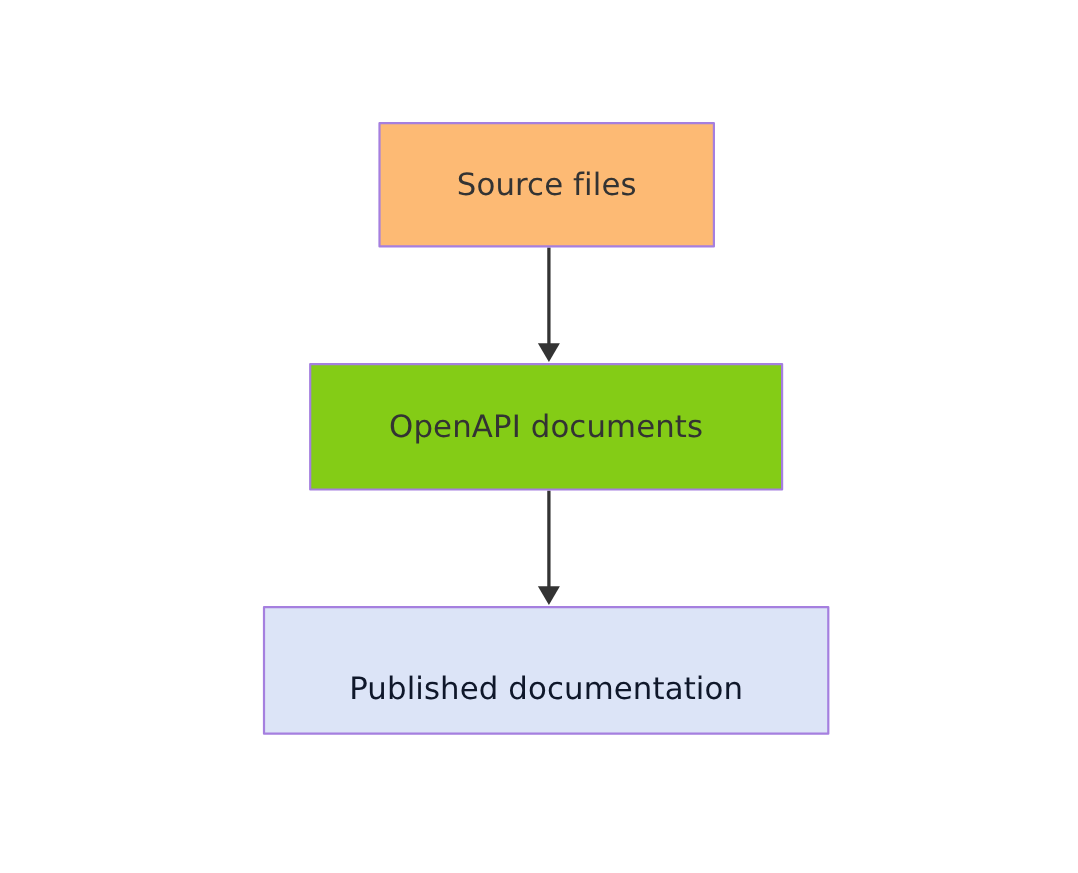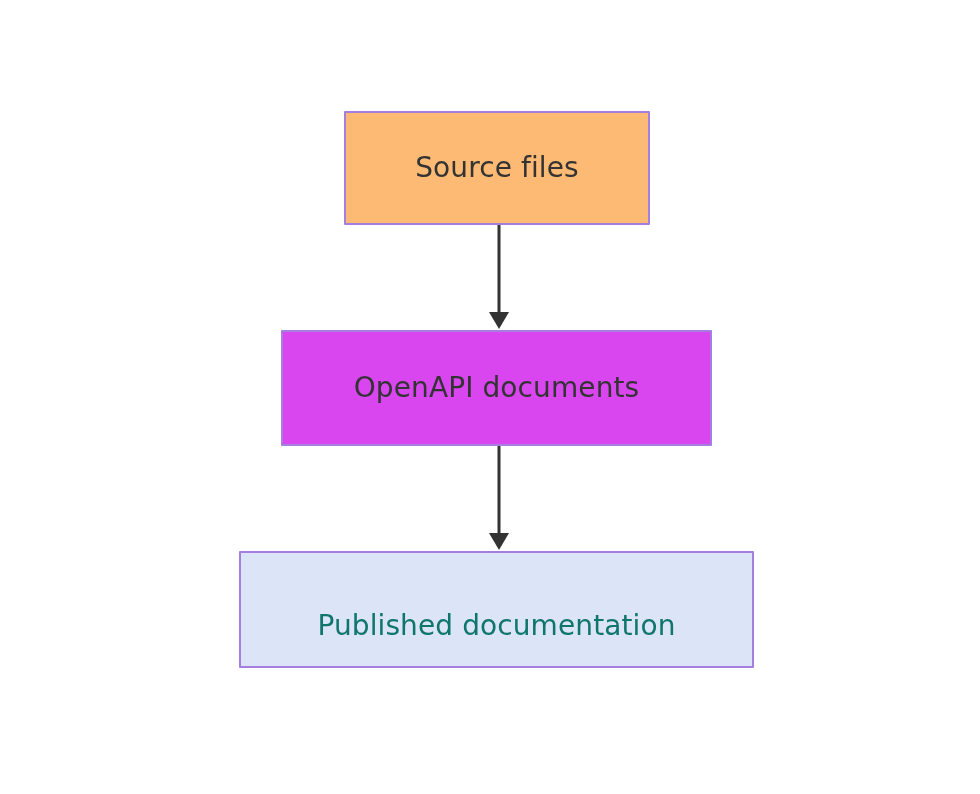--- a/index.html
+++ b/index.html
@@ -77,21 +77,21 @@
 
   <svg class="flow-edge" viewBox="0 0 980 794" xmlns="http://www.w3.org/2000/svg">
     <line x1="499" y1="446" x2="499" y2="535" stroke="#333333" stroke-width="3"></line>
     <polygon points="489,533 509,533 499,550" fill="#333333"></polygon>
   </svg>
 
   <div class="flow-node" id="node-source-files" style="background:#fdba74;border-color:#a57fdf;">
     <span class="flow-node-label" style="color:#333333;">Source files</span>
   </div>
 
-  <div class="flow-node" id="node-openapi-documents" style="background:#d946ef;border-color:#a57fdf;">
+  <div class="flow-node" id="node-openapi-documents" style="background:#84cc16;border-color:#a57fdf;">
     <span class="flow-node-label" style="color:#333333;">OpenAPI documents</span>
   </div>
 
   <div class="flow-node" id="node-published-documentation" style="background:#dce4f7;border-color:#a57fdf;">
-    <span class="flow-node-label" style="color:#0f766e;margin-top:34px;">Published documentation</span>
+    <span class="flow-node-label" style="color:#0f172a;margin-top:34px;">Published documentation</span>
   </div>
 
 </div>
 
 </body></html>

